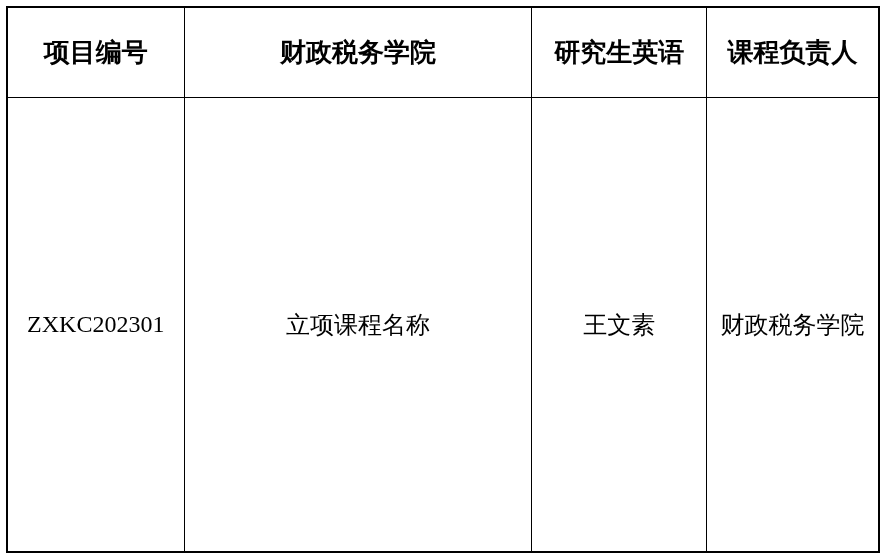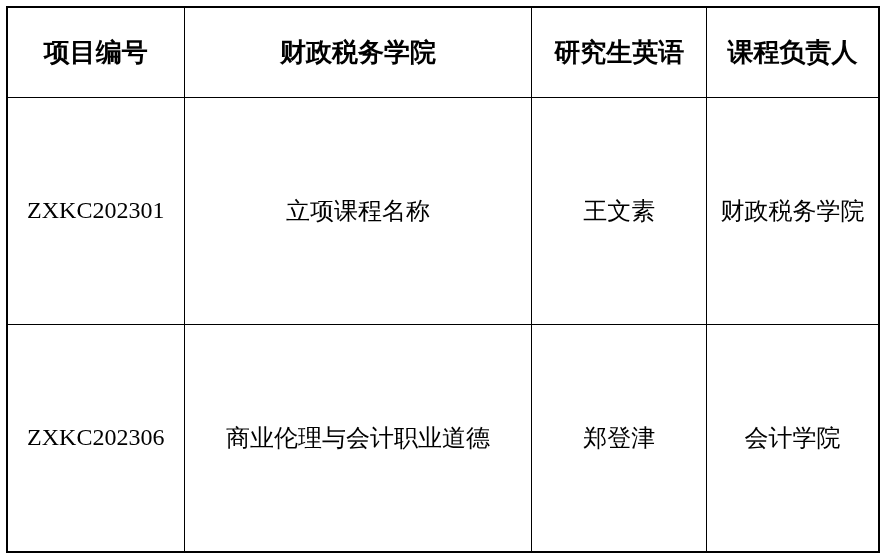--- a/index.html
+++ b/index.html
@@ -72,21 +72,15 @@
           <th>课程负责人</th>
         </tr>
     </thead>
     <tbody>
         <tr>
           <td>ZXKC202301</td>
           <td>立项课程名称</td>
           <td>王文素</td>
           <td>财政税务学院</td>
         </tr>
-        <tr>
-          <td>ZXKC202306</td>
-          <td>商业伦理与会计职业道德</td>
-          <td>郑登津</td>
-          <td>会计学院</td>
-        </tr>
       </tbody>
   </table>
 </div>
 
 </body></html>

